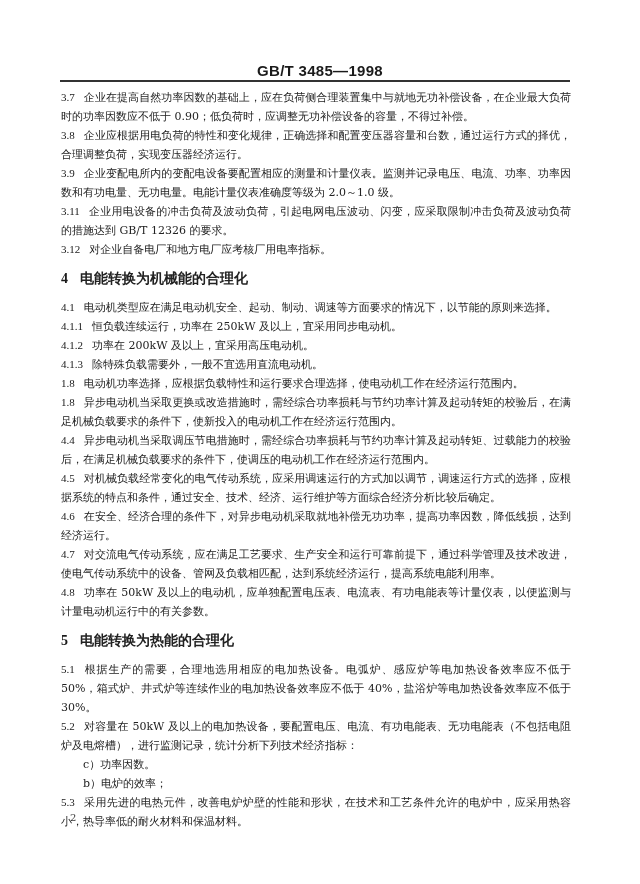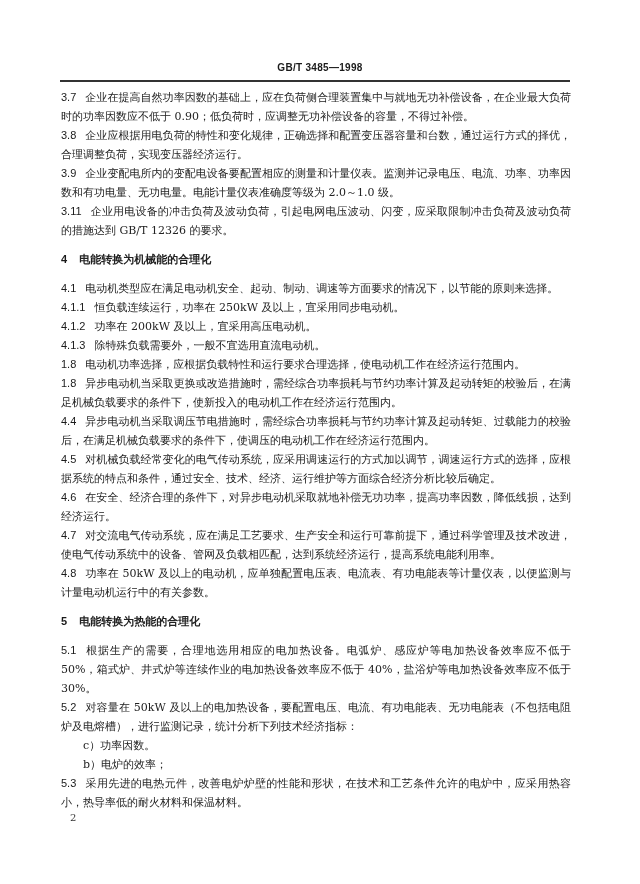--- a/index.html
+++ b/index.html
@@ -1,39 +1,40 @@
 <!DOCTYPE html>
 <html><head>
 <meta charset="utf-8">
 <style>
   html, body { margin: 0; padding: 0; background: #ffffff; }
   body { width: 640px; height: 884px; position: relative; overflow: hidden;
          font-family: "DejaVu Serif", "Liberation Serif", serif; color: #222; }
   .header { position: absolute; top: 62px; left: 0; width: 640px; text-align: center;
-            font-family: "Liberation Sans", "DejaVu Sans", sans-serif; font-size: 10px; font-weight: bold; letter-spacing: 0.3px; color: #1a1a1a; }
+            font-family: "Liberation Sans", "DejaVu Sans", sans-serif; font-size: 15px; font-weight: bold; letter-spacing: 0.3px; color: #1a1a1a; }
   .rule { position: absolute; top: 80px; left: 60px; width: 510px; height: 2px; background: #333; }
   .content { position: absolute; top: 88px; left: 61px; width: 510px; font-size: 11px; line-height: 19px; }
   .para { margin: 0; text-align: justify; }
-  .num { font-family: Liberation Sans, sans-serif; margin-right: 9px; color: #1a1a1a; }
-  .sec { font-family: "DejaVu Sans", sans-serif; font-weight: bold; margin: 10px 0 10px 0; font-size: 11px; }
+  .num { font-family: Liberation Serif, serif; margin-right: 9px; color: #1a1a1a; }
+  .sec { font-family: "DejaVu Sans", sans-serif; font-weight: bold; margin: 10px 0 10px 0; font-size: 14px; }
   .sec .num { margin-right: 12px; }
   .item { padding-left: 22px; }
   .pagenum { position: absolute; top: 812px; left: 70px; font-size: 10px; color: #333; }
 </style>
 </head>
 <body>
 
 <div class="header">GB/T 3485—1998</div>
 <div class="rule"></div>
 
 <div class="content">
   <p class="para"><span class="num">3.7</span><span>企业在提高自然功率因数的基础上，应在负荷侧合理装置集中与就地无功补偿设备，在企业最大负荷时的功率因数应不低于 0.90；低负荷时，应调整无功补偿设备的容量，不得过补偿。</span></p>
   <p class="para"><span class="num">3.8</span><span>企业应根据用电负荷的特性和变化规律，正确选择和配置变压器容量和台数，通过运行方式的择优，合理调整负荷，实现变压器经济运行。</span></p>
   <p class="para"><span class="num">3.9</span><span>企业变配电所内的变配电设备要配置相应的测量和计量仪表。监测并记录电压、电流、功率、功率因数和有功电量、无功电量。电能计量仪表准确度等级为 2.0～1.0 级。</span></p>
   <p class="para"><span class="num">3.11</span><span>企业用电设备的冲击负荷及波动负荷，引起电网电压波动、闪变，应采取限制冲击负荷及波动负荷的措施达到 GB/T 12326 的要求。</span></p>
+  <p class="para"><span class="num">3.12</span><span>对企业自备电厂和地方电厂应考核厂用电率指标。</span></p>
 
   <p class="para sec"><span class="num">4</span><span>电能转换为机械能的合理化</span></p>
 
   <p class="para"><span class="num">4.1</span><span>电动机类型应在满足电动机安全、起动、制动、调速等方面要求的情况下，以节能的原则来选择。</span></p>
   <p class="para"><span class="num">4.1.1</span><span>恒负载连续运行，功率在 250kW 及以上，宜采用同步电动机。</span></p>
   <p class="para"><span class="num">4.1.2</span><span>功率在 200kW 及以上，宜采用高压电动机。</span></p>
   <p class="para"><span class="num">4.1.3</span><span>除特殊负载需要外，一般不宜选用直流电动机。</span></p>
   <p class="para"><span class="num">1.8</span><span>电动机功率选择，应根据负载特性和运行要求合理选择，使电动机工作在经济运行范围内。</span></p>
   <p class="para"><span class="num">1.8</span><span>异步电动机当采取更换或改造措施时，需经综合功率损耗与节约功率计算及起动转矩的校验后，在满足机械负载要求的条件下，使新投入的电动机工作在经济运行范围内。</span></p>
   <p class="para"><span class="num">4.4</span><span>异步电动机当采取调压节电措施时，需经综合功率损耗与节约功率计算及起动转矩、过载能力的校验后，在满足机械负载要求的条件下，使调压的电动机工作在经济运行范围内。</span></p>

